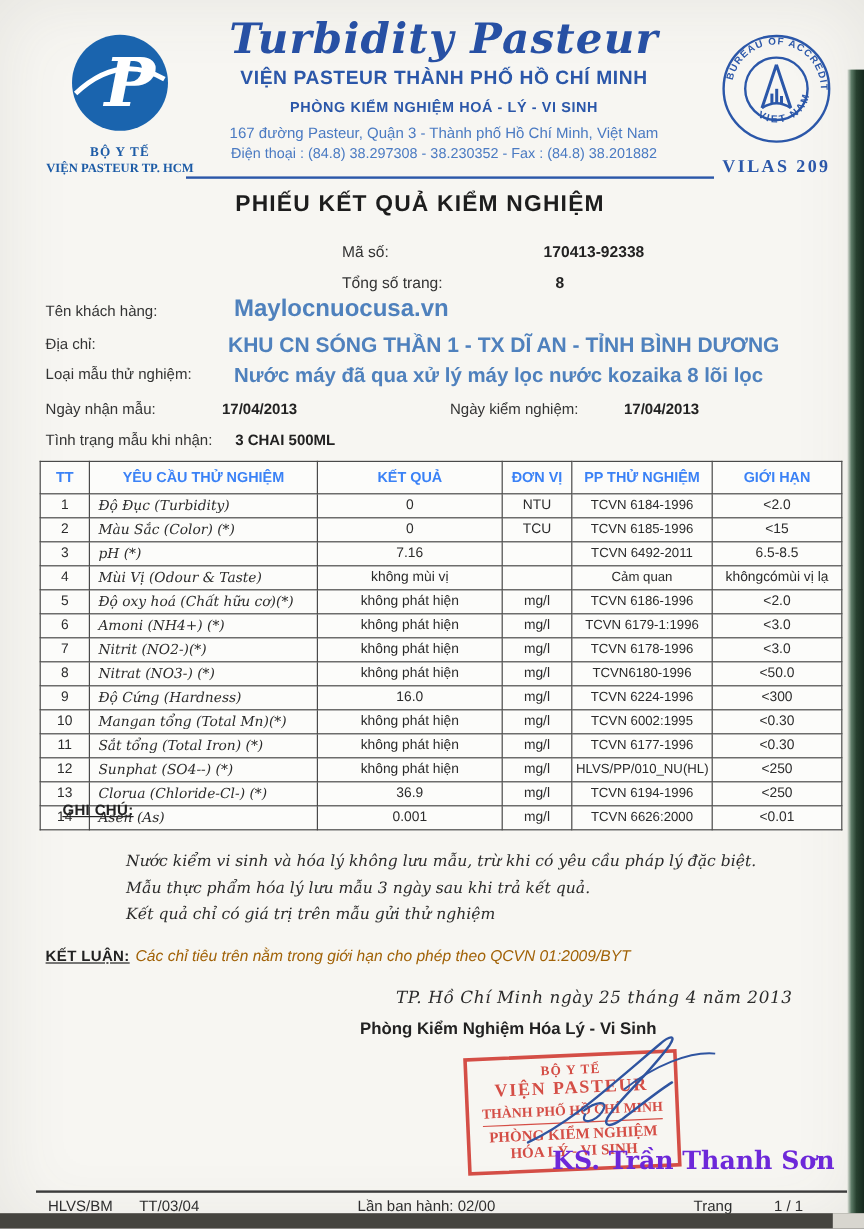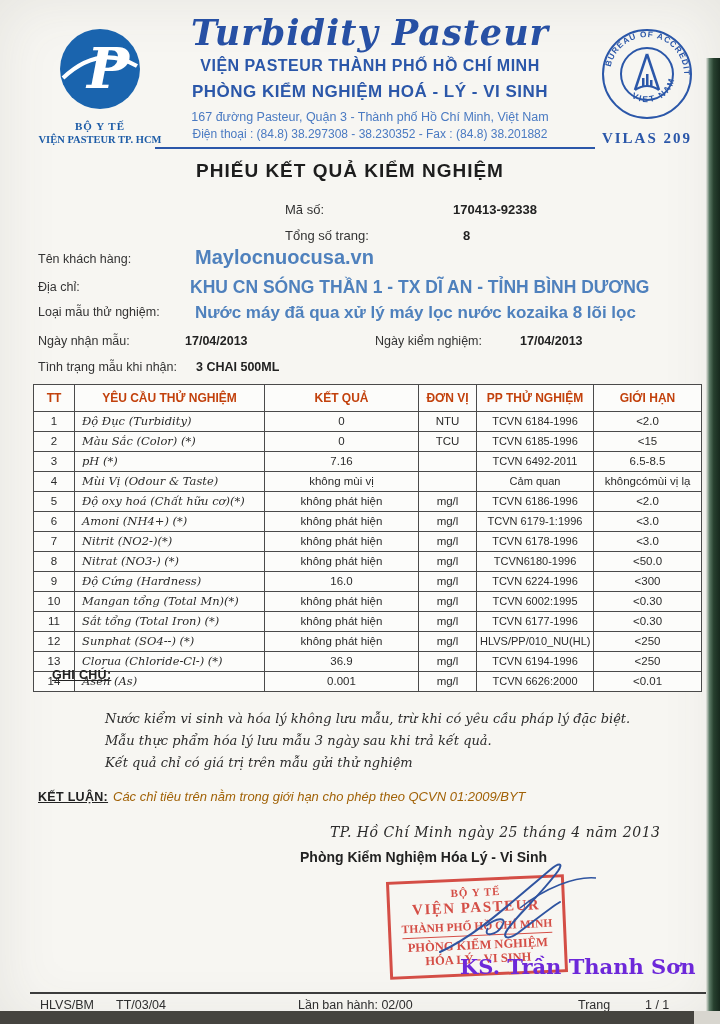--- a/index.html
+++ b/index.html
@@ -20,21 +20,21 @@
   .hdr-left { position:absolute; left:30px; top:26px; width:140px; text-align:center; color:#1c5ba6; }
   .hdr-left .logo { display:inline-block; }
   .hdr-left .org-lines { margin-top:4px; font-family:"Liberation Serif", serif; font-weight:bold; }
   .hdr-left .l1 { font-size:11px; letter-spacing:1px; }
   .hdr-left .l2 { font-size:10.5px; margin-top:2px; }
 
   .hdr-center { position:absolute; left:140px; top:12px; width:460px; text-align:center; }
   .inst-name { font-family:"DejaVu Serif", serif; font-weight:bold; font-style:italic;
     font-size:35px; color:#2750a4; letter-spacing:1px; }
   .inst-vn { font-size:16px; font-weight:bold; color:#2b57a9; margin-top:4px; letter-spacing:.5px; }
-  .inst-dept { font-size:17px; font-weight:bold; color:#2b57a9; margin-top:7px; letter-spacing:.5px; }
+  .inst-dept { font-size:12px; font-weight:bold; color:#2b57a9; margin-top:7px; letter-spacing:.5px; }
   .inst-addr { font-size:12.5px; color:#4a7ac2; margin-top:8px; }
   .inst-contact { font-size:12px; color:#4a7ac2; margin-top:3px; }
   .hdr-rule { position:absolute; left:155px; top:147px; width:440px; height:2px; background:#2b57a9; }
 
   .hdr-right { position:absolute; right:18px; top:24px; width:110px; text-align:center; }
   .vilas { margin-top:2px; font-family:"Liberation Serif", serif; font-weight:bold;
     font-size:15px; color:#2b57a9; letter-spacing:2px; }
 
   
   .doc-title { position:absolute; left:0; top:160px; width:700px; text-align:center;
@@ -54,21 +54,21 @@
   .row-dates { top:334px; }
   .row-dates .d1 { position:absolute; left:147px; top:0; font-weight:bold; color:#222; }
   .row-dates .lbl2 { position:absolute; left:337px; top:0; }
   .row-dates .d2 { position:absolute; left:482px; top:0; font-weight:bold; color:#222; }
   .row-cond { top:360px; } .row-cond .v { position:absolute; left:158px; top:0; font-weight:bold; color:#222; }
 
   
   table.results { position:absolute; left:33px; top:384px; width:668px;
     border-collapse:collapse; table-layout:fixed; background:#fcfcfa; }
   .results th, .results td { border:1.5px solid #4a4a4a; overflow:hidden; }
-  .results th { font-size:12px; font-weight:bold; color:#c2410c; height:27px; padding:2px 2px; }
+  .results th { font-size:12px; font-weight:bold; color:#3b82f6; height:27px; padding:2px 2px; }
   .results td { font-size:11.5px; color:#2b2b2b; height:20px; padding:1px 3px; text-align:center; line-height:15px; }
   .results td.col-name { text-align:left; padding-left:7px;
     font-family:"DejaVu Serif", serif; font-style:italic; font-size:11.5px; }
   .results td.col-method { font-size:11px;margin-left:16px; }
   .results td.col-limit, .results td.col-unit { font-size:11.5px; }
 
   
   .notes-label, .concl-label { position:absolute; left:38px; font-size:12.5px; font-weight:bold;
     color:#222; text-decoration:underline; letter-spacing:.3px; }
   .notes-label { top:668px;margin-left:14px; }

